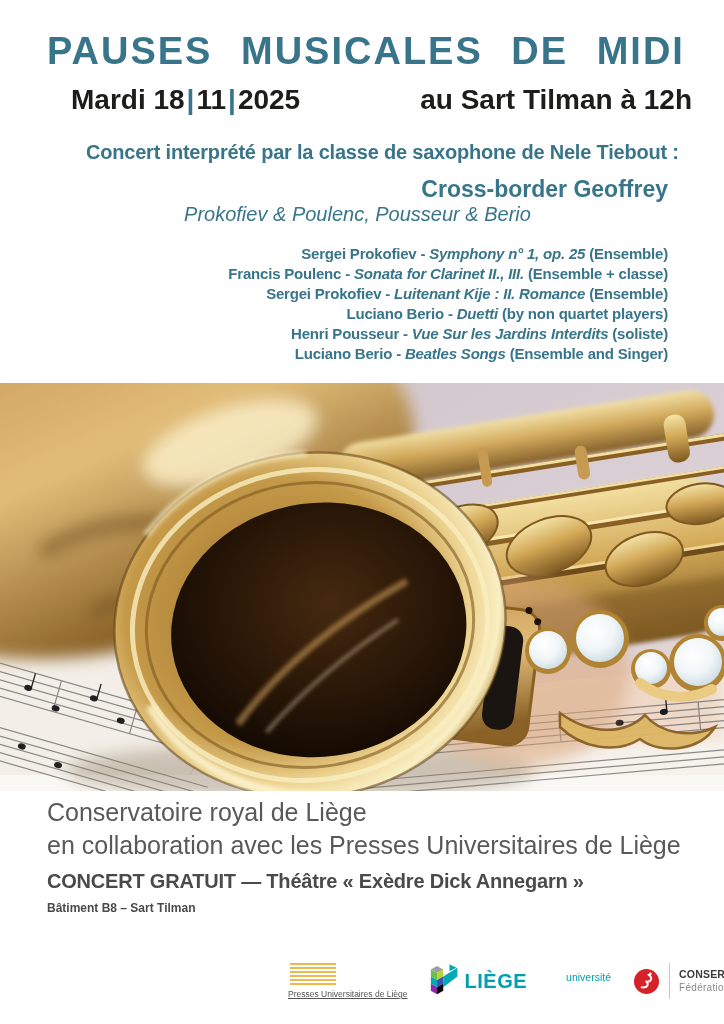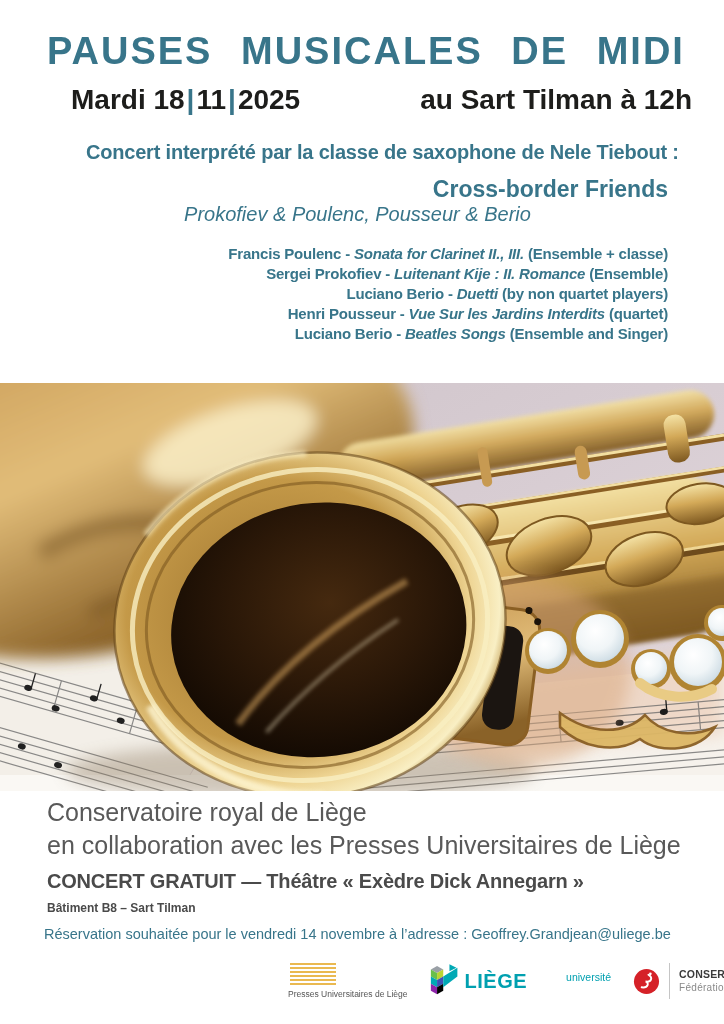--- a/index.html
+++ b/index.html
@@ -56,21 +56,21 @@
   }
   .reservation {
     left:44px; top:926px; font-size:14.5px; color:var(--teal); white-space:nowrap;
   }
   .logos {
     left:288px; top:955px; height:52px; display:flex; align-items:center; gap:22px;
   }
   .pul { display:flex; flex-direction:column; align-items:flex-start; }
   .pul-bars { display:flex; flex-direction:column; gap:1.5px; margin-left:2px; }
   .pul-bar { width:46px; height:2.5px; background:var(--pul-yellow); }
-  .pul-label { font-size:8.5px; color:#555; margin-top:4px; white-space:nowrap; }
+  .pul-label { font-size:8.5px; color:#555; margin-top:4px; white-space:nowrap;text-decoration:underline; }
   .uliege { display:flex; align-items:center; gap:5px; }
   .uliege-text { display:flex; flex-direction:row; line-height:1; }
   .uliege-name { font-size:20px; font-weight:bold; color:var(--uliege-teal); letter-spacing:0.5px; }
   .uliege-sub { font-size:10.5px; color:var(--uliege-teal); margin-top:1px;margin-left:39px; }
   .crlg { display:flex; align-items:center; gap:9px; }
   .crlg-divider { width:1px; height:36px; background:#c5c5c5; }
   .crlg-text { display:flex; flex-direction:column; line-height:1.4; }
   .crlg-name { font-size:10.5px; font-weight:bold; color:#3b3b3b; letter-spacing:0.2px; white-space:nowrap; }
   .crlg-sub { font-size:10px; color:#8a8a8a; letter-spacing:0.3px; white-space:nowrap; }
   .crlg-mark { fill:var(--crlg-red); }
@@ -82,28 +82,29 @@
 
   <h1 class="abs title">PAUSES MUSICALES DE MIDI</h1>
 
   <div class="abs date-row">
     <div><span>Mardi 18</span><span class="pipe">|</span><span>11</span><span class="pipe">|</span><span>2025</span></div>
     <div>au Sart Tilman à 12h</div>
   </div>
 
   <p class="abs intro">Concert interprété par la classe de saxophone de Nele Tiebout :</p>
 
-  <h2 class="abs prog-title">Cross-border Friends</h2>
+  <h2 class="abs prog-title">Cross-border Geoffrey</h2>
   <p class="abs prog-subtitle">Prokofiev &amp; Poulenc, Pousseur &amp; Berio</p>
 
   <div class="abs program">
+    <p><span>Sergei Prokofiev - </span><span class="work">Symphony n° 1, op. 25</span><span> (Ensemble)</span></p>
     <p><span>Francis Poulenc - </span><span class="work">Sonata for Clarinet II., III.</span><span> (Ensemble + classe)</span></p>
     <p><span>Sergei Prokofiev - </span><span class="work">Luitenant Kije : II. Romance</span><span> (Ensemble)</span></p>
     <p><span>Luciano Berio - </span><span class="work">Duetti</span><span> (by non quartet players)</span></p>
-    <p><span>Henri Pousseur - </span><span class="work">Vue Sur les Jardins Interdits</span><span> (quartet)</span></p>
+    <p><span>Henri Pousseur - </span><span class="work">Vue Sur les Jardins Interdits</span><span> (soliste)</span></p>
     <p><span>Luciano Berio - </span><span class="work">Beatles Songs</span><span> (Ensemble and Singer)</span></p>
   </div>
 
   <div class="abs photo">
     <svg viewBox="0 0 724 408" width="724" height="408" aria-hidden="true">
       <defs>
         <linearGradient id="bg" x1="0" y1="0" x2="1" y2="1">
           <stop offset="0" stop-color="#cdc2c8"></stop>
             <stop offset="0.5" stop-color="#d8cdd3"></stop>
             <stop offset="1" stop-color="#e3dadf"></stop>
@@ -278,21 +279,20 @@
     </svg>
   </div>
 
   <div class="abs org">
     <div>Conservatoire royal de Liège</div>
     <div>en collaboration avec les Presses Universitaires de Liège</div>
   </div>
 
   <p class="abs free">CONCERT GRATUIT — Théâtre « Exèdre Dick Annegarn »</p>
   <p class="abs building">Bâtiment B8 – Sart Tilman</p>
-  <p class="abs reservation">Réservation souhaitée pour le vendredi 14 novembre à l’adresse : Geoffrey.Grandjean@uliege.be</p>
 
   <div class="abs logos">
 
     <div class="pul">
       <div class="pul-bars">
         <div class="pul-bar"></div>
           <div class="pul-bar"></div>
         <div class="pul-bar"></div>
           <div class="pul-bar"></div>
         <div class="pul-bar"></div>

